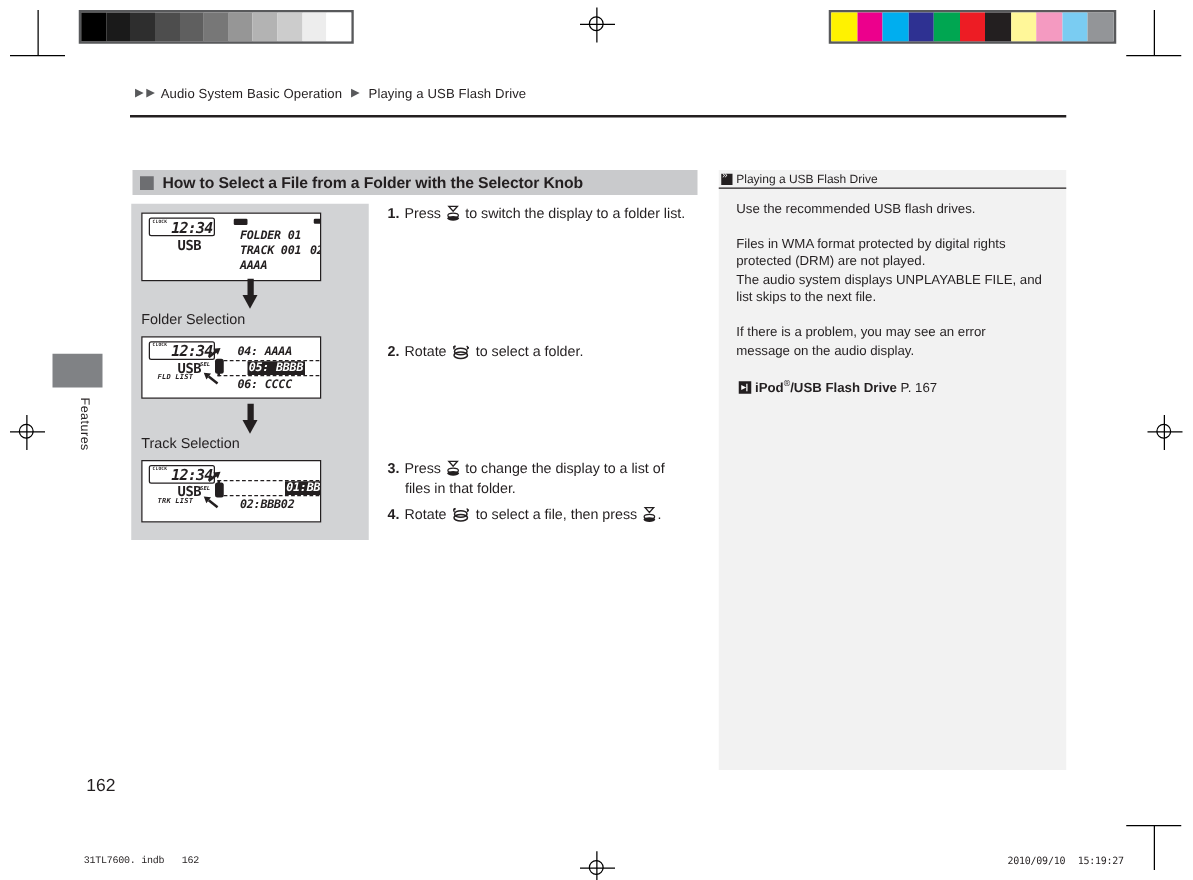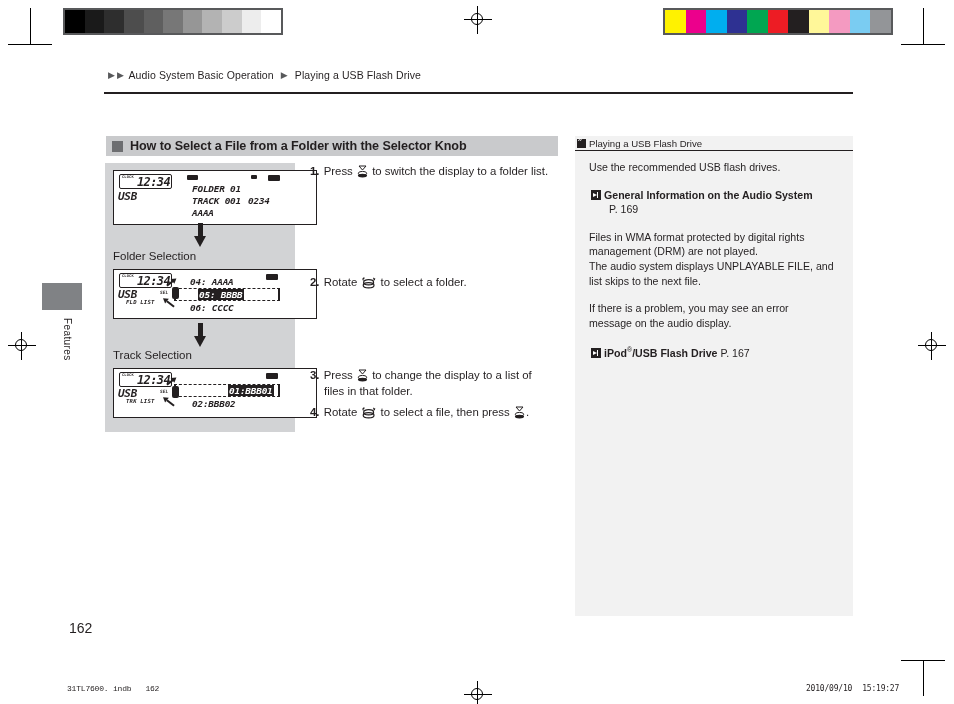--- a/index.html
+++ b/index.html
@@ -173,21 +173,21 @@
     border-right: 6.5px solid transparent;
     border-top: 11px solid #231f20;
   }
   #arrow-1 { top: 60px; }
   #arrow-2 { top: 160px; }
 
   
   .lcd {
     position: absolute;
     left: 8px;
-    width: 204px;
+    width: 144px;
     background: #ffffff;
     border: 1.4px solid #231f20;
     box-sizing: border-box;
     font-family: "DejaVu Sans Mono", monospace;
     color: #231f20;
     overflow: hidden;
   }
   #lcd-1 { top: 7px;   height: 55px; }
   #lcd-2 { top: 106px; height: 50px; }
   #lcd-3 { top: 205px; height: 50px; }
@@ -211,24 +211,23 @@
     position: absolute;
     left: 17px; top: 0.5px;
     font-size: 12px;
     font-weight: bold;
     font-style: italic;
     letter-spacing: -0.6px;
     line-height: 13px;
   }
   .lcd-src {
     position: absolute;
-    left: 4px;
+    left: 28px;
     font-size: 11px;
     font-weight: bold;
-    font-style: italic;
     letter-spacing: -0.3px;
   }
   .lcd-mode {
     position: absolute;
     left: 12px;
     font-size: 5.6px;
     font-weight: bold;
     font-style: italic;
     letter-spacing: 0.2px;
   }
@@ -681,27 +680,23 @@
   </span>
 </div>
 
 <div id="sidebar">
   <div id="sidebar-title-bar">
     <span class="bk"></span>
     <span class="t">Playing a USB Flash Drive</span>
   </div>
   <div id="sidebar-body">
     <p class="sb-para">Use the recommended USB flash drives.</p>
-    <p class="sb-ref">
-      <span class="arrow-box"></span><span class="bold">General Information on the Audio System</span><br>
-      <span class="sb-sub pg">P. 169</span>
-    </p>
     <p class="sb-para">
       <span>Files in WMA format protected by digital rights</span><br>
-      <span>management (DRM) are not played.</span><br>
+      <span>protected (DRM) are not played.</span><br>
       <span>The audio system displays UNPLAYABLE FILE, and</span><br>
       <span>list skips to the next file.</span>
     </p>
     <p class="sb-para">
       <span>If there is a problem, you may see an error</span><br>
       <span>message on the audio display.</span>
     </p>
     <p class="sb-ref">
       <span class="arrow-box"></span><span class="bold">iPod</span><sup style="font-size:7px;">®</sup><span class="bold">/USB Flash Drive</span> <span class="pg">P. 167</span>
     </p>

